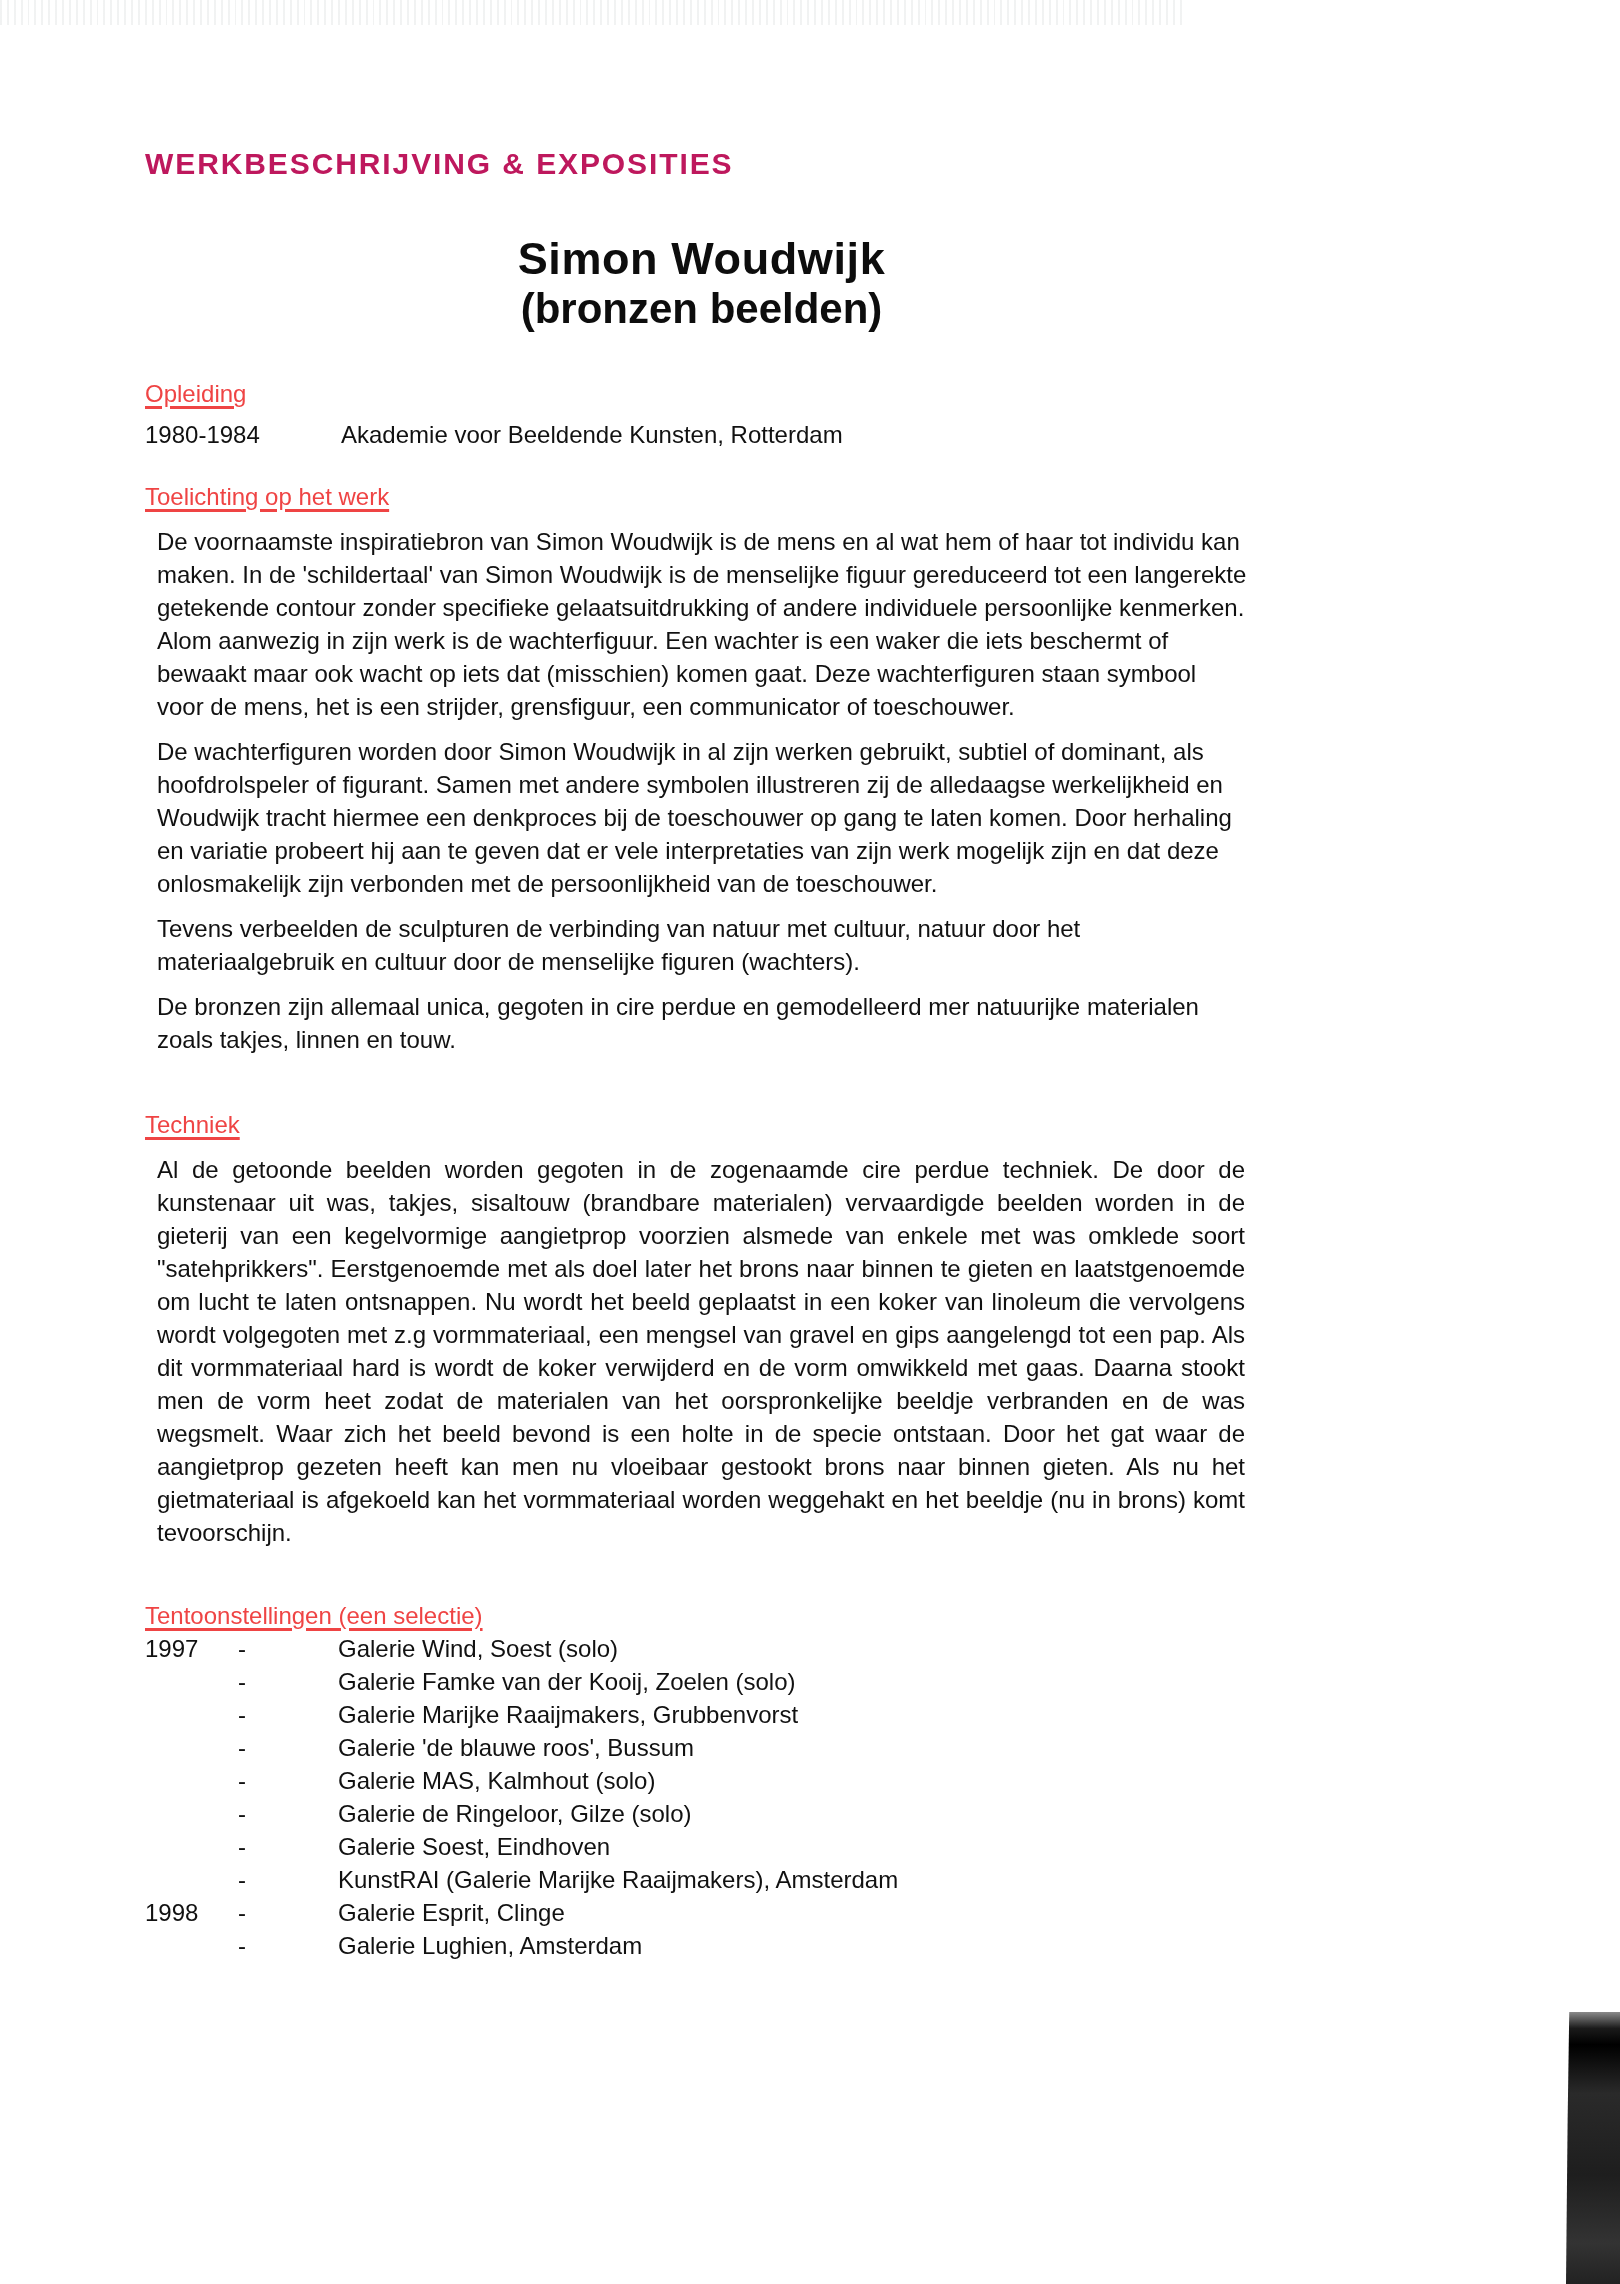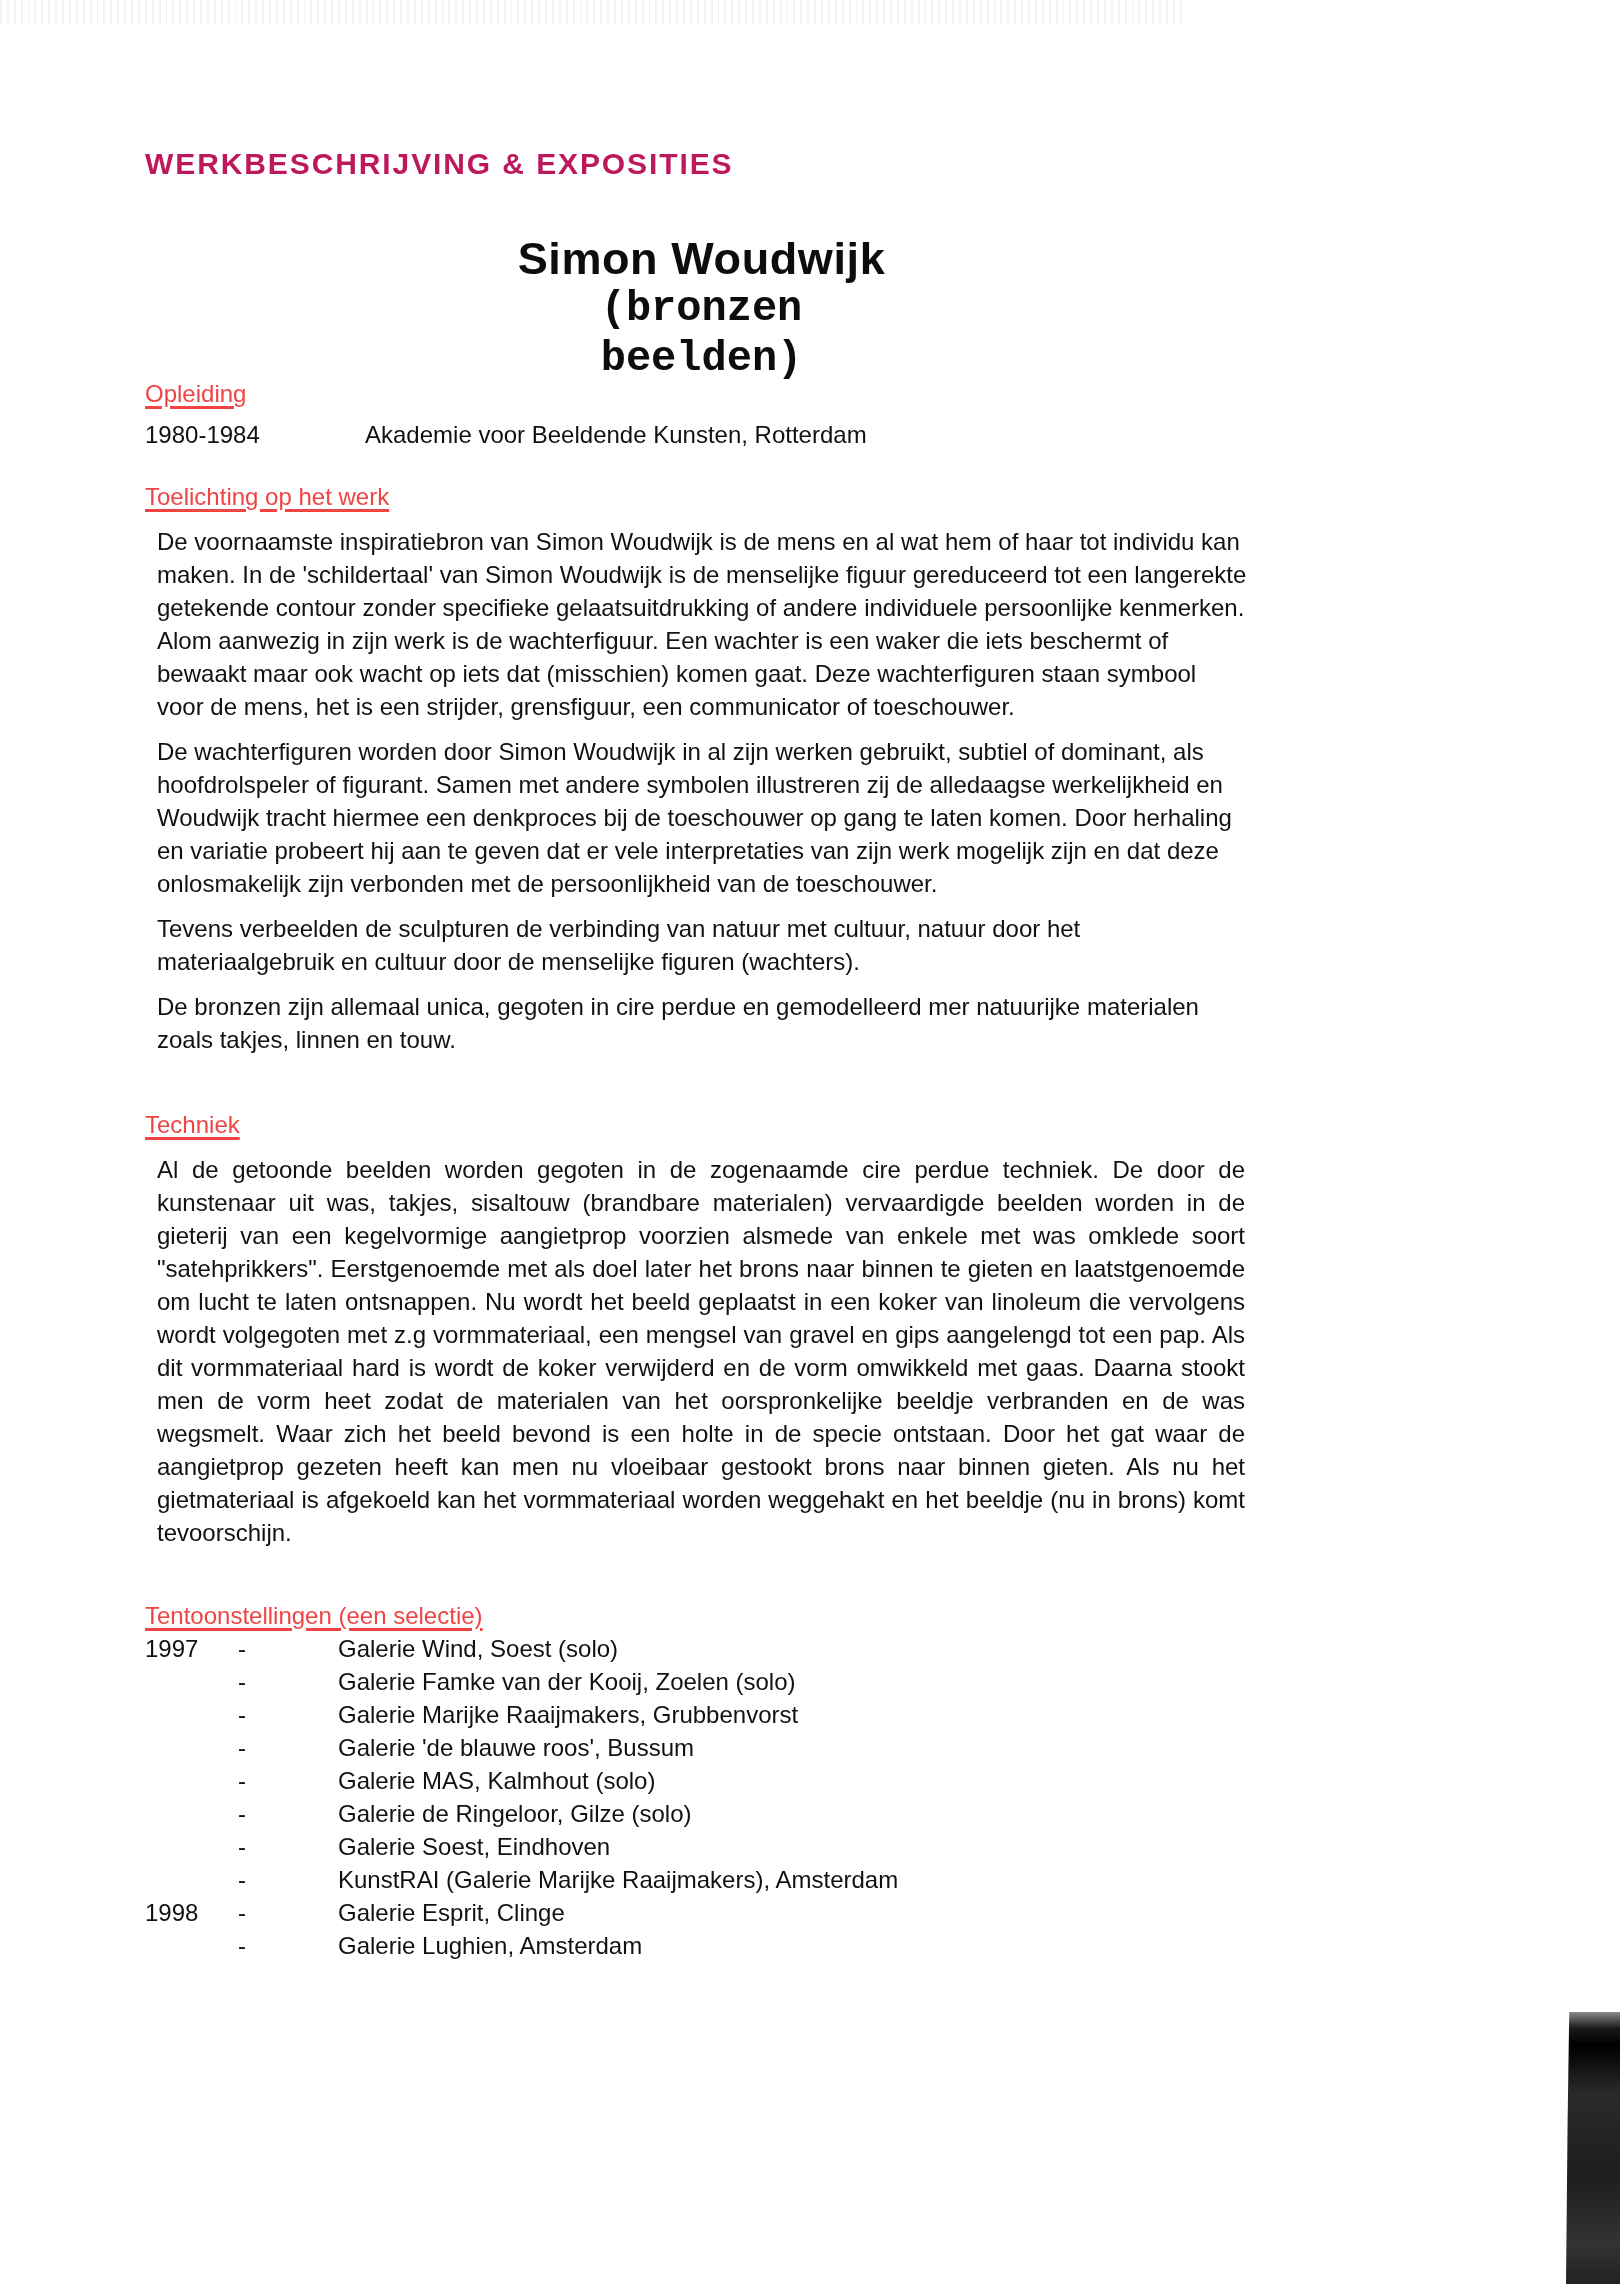--- a/index.html
+++ b/index.html
@@ -42,21 +42,20 @@
       font-weight: bold;
       line-height: 50px;
       letter-spacing: 0.6px;
       color: #0d0d0d;
     }
     .subtitle {
       font-size: 42px;
       font-weight: bold;
       line-height: 50px;
       color: #0d0d0d;
-      font-family: Liberation Mono, monospace;
     }
     .section {
       position: absolute;
       left: 145px;
       width: 1109px;
     }
     .section-title {
       font-size: 24px;
       line-height: 32px;
       text-decoration: underline;
@@ -121,21 +120,21 @@
 
   <div class="doc-heading">WERKBESCHRIJVING &amp; EXPOSITIES</div>
 
   <div class="title-block">
     <div class="title">Simon Woudwijk</div>
     <div class="subtitle">(bronzen beelden)</div>
   </div>
 
   <div class="section" style="top:378px;">
     <div class="section-title">Opleiding</div>
-    <div class="row" style="margin-top:7.5px;gap:24px;">
+    <div class="row" style="margin-top:7.5px;">
       <span class="year">1980-1984</span>
       <span>Akademie voor Beeldende Kunsten, Rotterdam</span>
     </div>
   </div>
 
   <div class="section" style="top:481px; width:1116px;">
     <div class="section-title">Toelichting op het werk</div>
     <p class="para">De voornaamste inspiratiebron van Simon Woudwijk  is de mens en al wat hem of haar tot individu kan maken. In de 'schildertaal'  van Simon Woudwijk is  de menselijke figuur gereduceerd tot een langerekte getekende contour zonder specifieke gelaatsuitdrukking of andere individuele persoonlijke kenmerken. Alom aanwezig in zijn werk is de wachterfiguur. Een wachter is een waker die iets beschermt of bewaakt maar ook wacht op iets dat (misschien) komen gaat. Deze wachterfiguren staan symbool voor de mens, het is een strijder, grensfiguur, een communicator  of toeschouwer.</p>
     <p class="para">De wachterfiguren worden door Simon Woudwijk in al zijn werken gebruikt, subtiel of dominant, als hoofdrolspeler of figurant. Samen met andere symbolen illustreren zij de alledaagse werkelijkheid en Woudwijk tracht hiermee een denkproces bij de toeschouwer op gang te laten komen. Door herhaling en variatie probeert  hij aan te geven dat er vele interpretaties van zijn werk mogelijk zijn en dat deze onlosmakelijk zijn verbonden met de persoonlijkheid van de toeschouwer.</p>
     <p class="para">Tevens verbeelden de sculpturen de verbinding van natuur met cultuur, natuur door het materiaalgebruik en cultuur door de menselijke figuren (wachters).</p>

